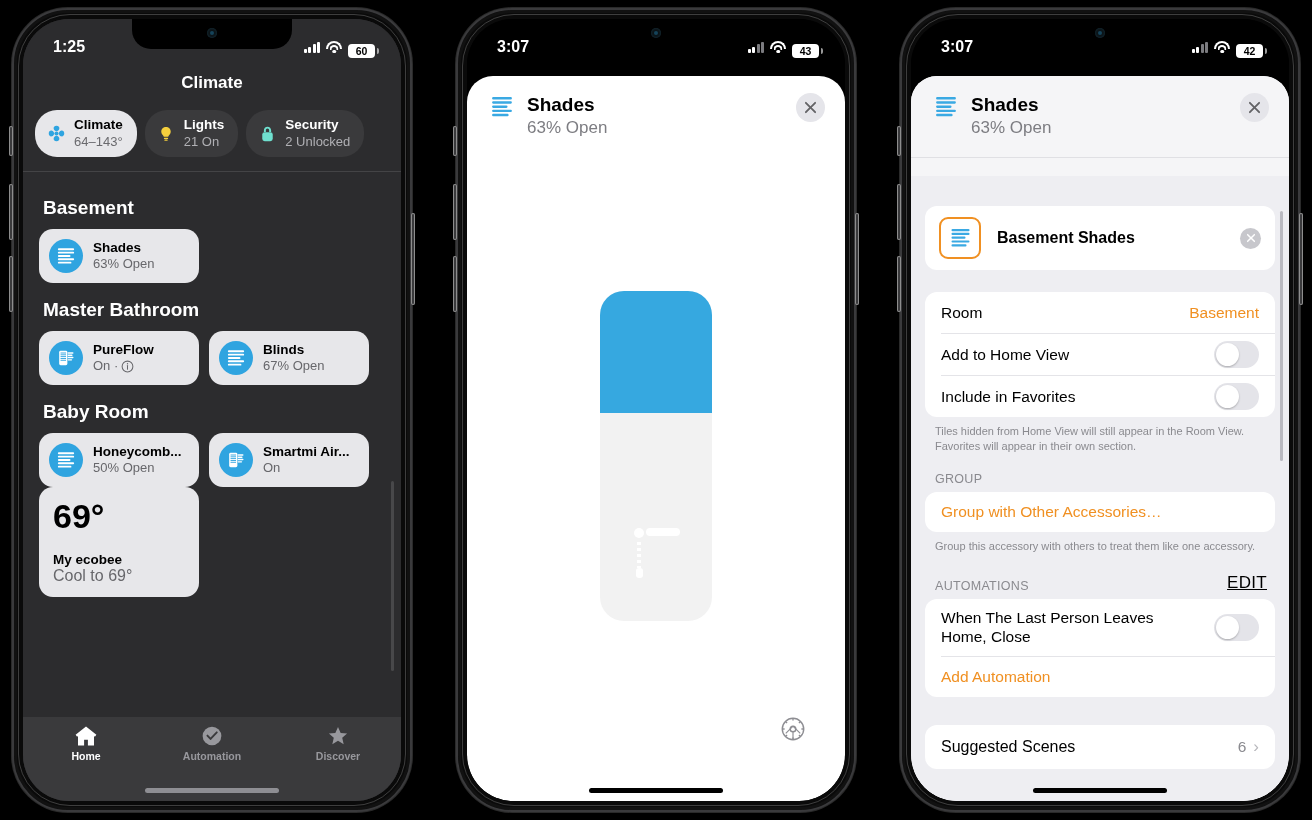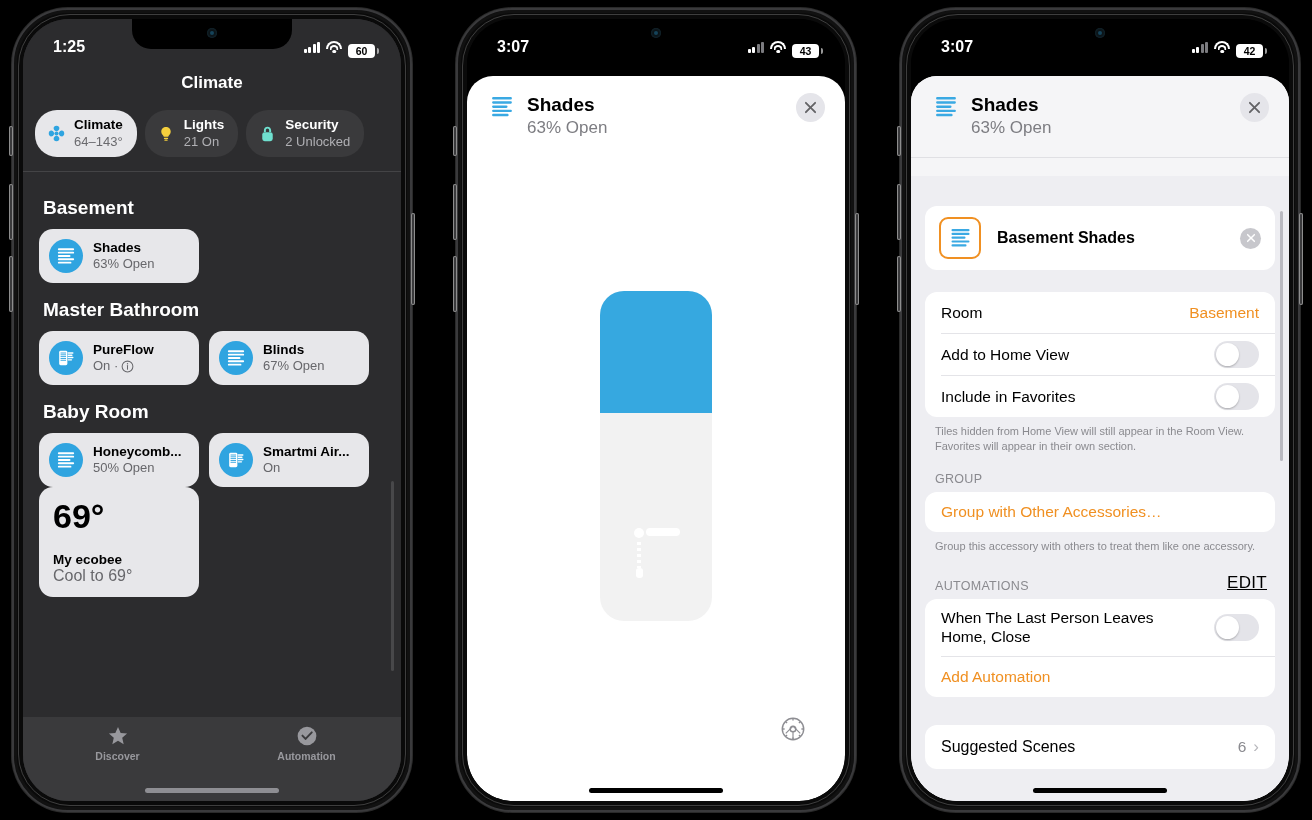--- a/index.html
+++ b/index.html
@@ -390,32 +390,38 @@
           <div>
             <div class="nm">My ecobee</div>
             <div class="st">Cool to 69°</div>
           </div>
         </div>
 
         <div class="vscroll" style="top:300px;height:190px;"></div>
       </div>
 
       <div class="tabbar">
-        <div class="tab">
-          <svg width="24" height="22" viewBox="0 0 24 24" fill="#98989d">
-            <path d="M12 2.2l2.9 6.4 7 .7-5.3 4.7 1.6 6.9L12 17.3 5.8 20.9l1.6-6.9L2.1 9.3l7-.7z"></path>
+        <div class="tab on">
+          <svg width="24" height="22" viewBox="0 0 24 22" fill="#fff">
+            <path d="M12 1.6 1.6 9.8l1.5 1.9L4 11v9.4h6.1v-5.6h3.8v5.6H20V11l.9.7 1.5-1.9L12 1.6z"></path>
           </svg>
-          <span class="lbl">Discover</span>
+          <span class="lbl">Home</span>
         </div>
         <div class="tab">
           <svg width="24" height="22" viewBox="0 0 24 24" fill="#98989d">
             <circle cx="12" cy="12" r="10.2"></circle>
             <path d="M7 11.6l3.4 3.6L17.2 8" stroke="#3a3a3c" stroke-width="2.1" fill="none" stroke-linecap="round" stroke-linejoin="round"></path>
           </svg>
           <span class="lbl">Automation</span>
+        </div>
+        <div class="tab">
+          <svg width="24" height="22" viewBox="0 0 24 24" fill="#98989d">
+            <path d="M12 2.2l2.9 6.4 7 .7-5.3 4.7 1.6 6.9L12 17.3 5.8 20.9l1.6-6.9L2.1 9.3l7-.7z"></path>
+          </svg>
+          <span class="lbl">Discover</span>
         </div>
         <div class="homebar"></div>
       </div>
     </div>
   </div>
 
   <div class="phone phone2">
     <div class="bezel"></div>
     <div class="btn-side btn-mute"></div>
     <div class="btn-side btn-volup"></div>

